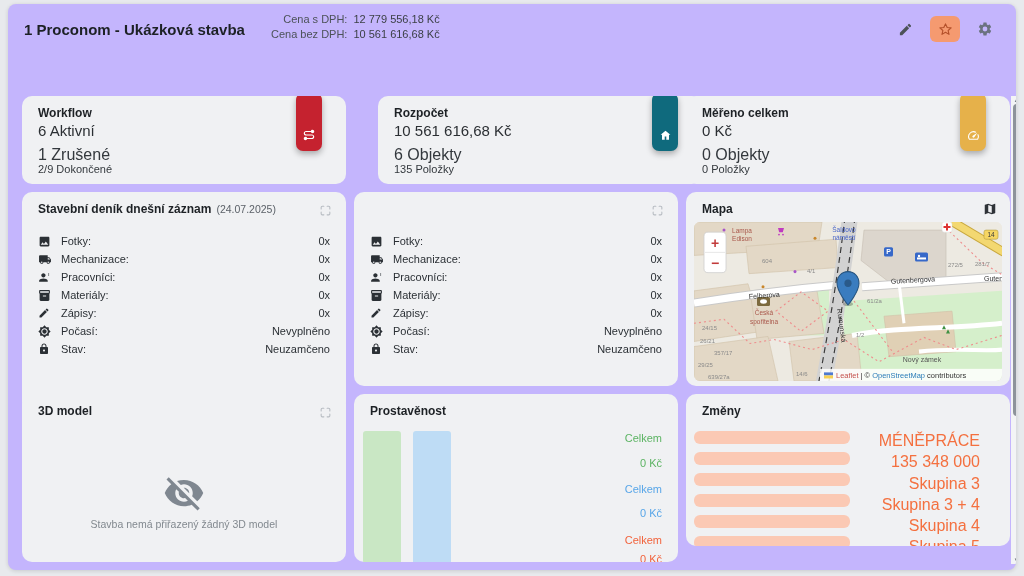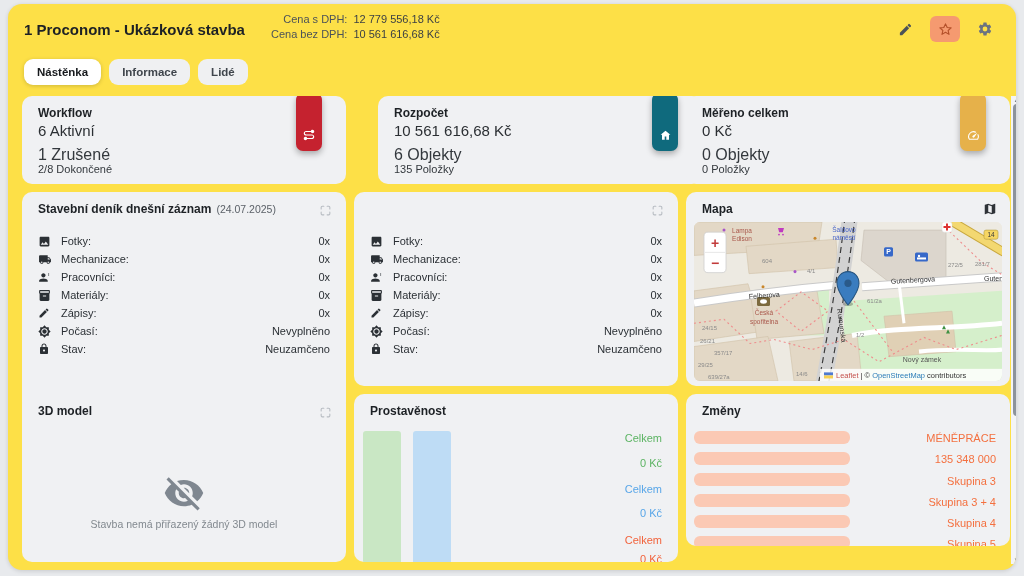--- a/index.html
+++ b/index.html
@@ -1,20 +1,20 @@
 <!DOCTYPE html>
 <html><head>
 <meta charset="utf-8">
 <style>
   html,body{margin:0;padding:0;background:#e8eaed;}
   *{box-sizing:border-box;}
   .stage{position:relative;width:1024px;height:576px;overflow:hidden;
     font-family:"Liberation Sans","DejaVu Sans",sans-serif;color:#212529;}
-  .app{position:absolute;left:8px;top:4px;width:1008px;height:566px;background:#fde047;
-    border-radius:14px;box-shadow:0 1px 4px rgba(0,0,0,.14);overflow:hidden;}
+  .app{position:absolute;left:8px;top:4px;width:1008px;height:566px;background:#c4b5fd;
+    border-radius:8px;box-shadow:0 1px 4px rgba(0,0,0,.14);overflow:hidden;}
   
   .hdr-title{position:absolute;left:16px;top:17px;font-size:15px;font-weight:700;color:#1d2125;}
   .prices{position:absolute;left:263px;top:9px;display:flex;gap:6px;font-size:11px;}
   .price-labels{display:flex;flex-direction:column;align-items:flex-end;gap:3px;color:#4c5258;}
   .price-values{display:flex;flex-direction:column;gap:3px;color:#3a3f44;}
   .hdr-actions{position:absolute;right:18px;top:12px;display:flex;align-items:center;gap:12px;}
   .icon-btn{width:26px;height:26px;display:flex;align-items:center;justify-content:center;cursor:pointer;}
   .star-btn{width:30px;height:26px;background:#f59a70;border-radius:6px;display:flex;align-items:center;justify-content:center;cursor:pointer;}
   
   .tabs{position:absolute;left:16px;top:55px;display:flex;gap:8px;}
@@ -40,21 +40,21 @@
   
   .map-wrap{position:absolute;left:8px;top:30px;right:8px;bottom:5px;border-radius:6px;overflow:hidden;background:#edeae2;cursor:grab;}
   
   .empty3d{position:absolute;left:0;right:0;top:78px;text-align:center;}
   .empty3d .txt{margin-top:4px;font-size:10.5px;color:#82898f;}
   
   .vbar{position:absolute;top:37px;bottom:0;width:38px;border-radius:3px 3px 0 0;}
   .plabel{position:absolute;right:16px;font-size:11px;text-align:right;}
   
   .hbar{position:absolute;left:8px;width:156px;height:13px;border-radius:6px;}
-  .zlabel{position:absolute;right:14px;font-size:11px;text-align:left;}
+  .zlabel{position:absolute;right:30px;font-size:16px;text-align:left;}
   
   .sb{position:absolute;left:1003px;top:92px;width:11px;height:468px;background:#f3f4f6;}
   .sb-thumb{position:absolute;left:1.5px;top:8px;width:8px;height:312px;background:#8d939b;border-radius:4px;cursor:pointer;}
   .sb-arrow{position:absolute;left:0;width:11px;text-align:center;font-size:6px;color:#6f767e;cursor:pointer;}
   svg{display:block;}
 </style>
 </head>
 <body>
 
 <div class="stage">
@@ -88,31 +88,26 @@
       </div>
       <div class="icon-btn">
         <span>
           <svg width="16" height="16" viewBox="0 0 24 24">
               <path fill="#6b7280" d="M19.14 12.94c.04-.3.06-.61.06-.94 0-.32-.02-.64-.07-.94l2.03-1.58a.49.49 0 00.12-.61l-1.92-3.32a.49.49 0 00-.59-.22l-2.39.96c-.5-.38-1.03-.7-1.62-.94l-.36-2.54a.48.48 0 00-.48-.41h-3.84c-.24 0-.43.17-.47.41l-.36 2.54c-.59.24-1.13.57-1.62.94l-2.39-.96a.49.49 0 00-.59.22L2.74 8.87c-.12.21-.08.47.12.61l2.03 1.58c-.05.3-.09.63-.09.94s.02.64.07.94l-2.03 1.58a.49.49 0 00-.12.61l1.92 3.32c.12.22.37.29.59.22l2.39-.96c.5.38 1.03.7 1.62.94l.36 2.54c.05.24.24.41.48.41h3.84c.24 0 .44-.17.47-.41l.36-2.54c.59-.24 1.13-.56 1.62-.94l2.39.96c.22.08.47 0 .59-.22l1.92-3.32c.12-.22.07-.47-.12-.61l-2.01-1.58zM12 15.6a3.6 3.6 0 110-7.2 3.6 3.6 0 010 7.2z"></path>
             </svg>
         </span>
       </div>
     </div>
 
-    <div class="tabs">
-      <div class="tab active">Nástěnka</div>
-      <div class="tab">Informace</div>
-      <div class="tab">Lidé</div>
-    </div>
 
     <div class="card" style="left:14px;top:92px;width:324px;height:88px;">
       <div class="card-title">Workflow</div>
       <div class="stat-value">6 Aktivní</div>
       <div class="stat-l2">1 Zrušené</div>
-      <div class="stat-l3">2/8 Dokončené</div>
+      <div class="stat-l3">2/9 Dokončené</div>
       <div class="badge" style="background:#c5222f;">
         <span>
           <svg width="14" height="14" viewBox="0 0 24 24">
               <path fill="#fff" transform="rotate(90 12 12)" d="M19 15.18V7c0-2.21-1.79-4-4-4s-4 1.79-4 4v10c0 1.1-.9 2-2 2s-2-.9-2-2V8.82C8.16 8.4 9 7.3 9 6c0-1.66-1.34-3-3-3S3 4.34 3 6c0 1.3.84 2.4 2 2.82V17c0 2.21 1.79 4 4 4s4-1.79 4-4V7c0-1.1.9-2 2-2s2 .9 2 2v8.18c-1.16.42-2 1.52-2 2.82 0 1.66 1.34 3 3 3s3-1.34 3-3c0-1.3-.84-2.4-2-2.82z"></path>
             </svg>
         </span>
       </div>
     </div>
 
     <div class="card" style="left:346px;top:92px;width:324px;height:88px;margin-left:24px;">

